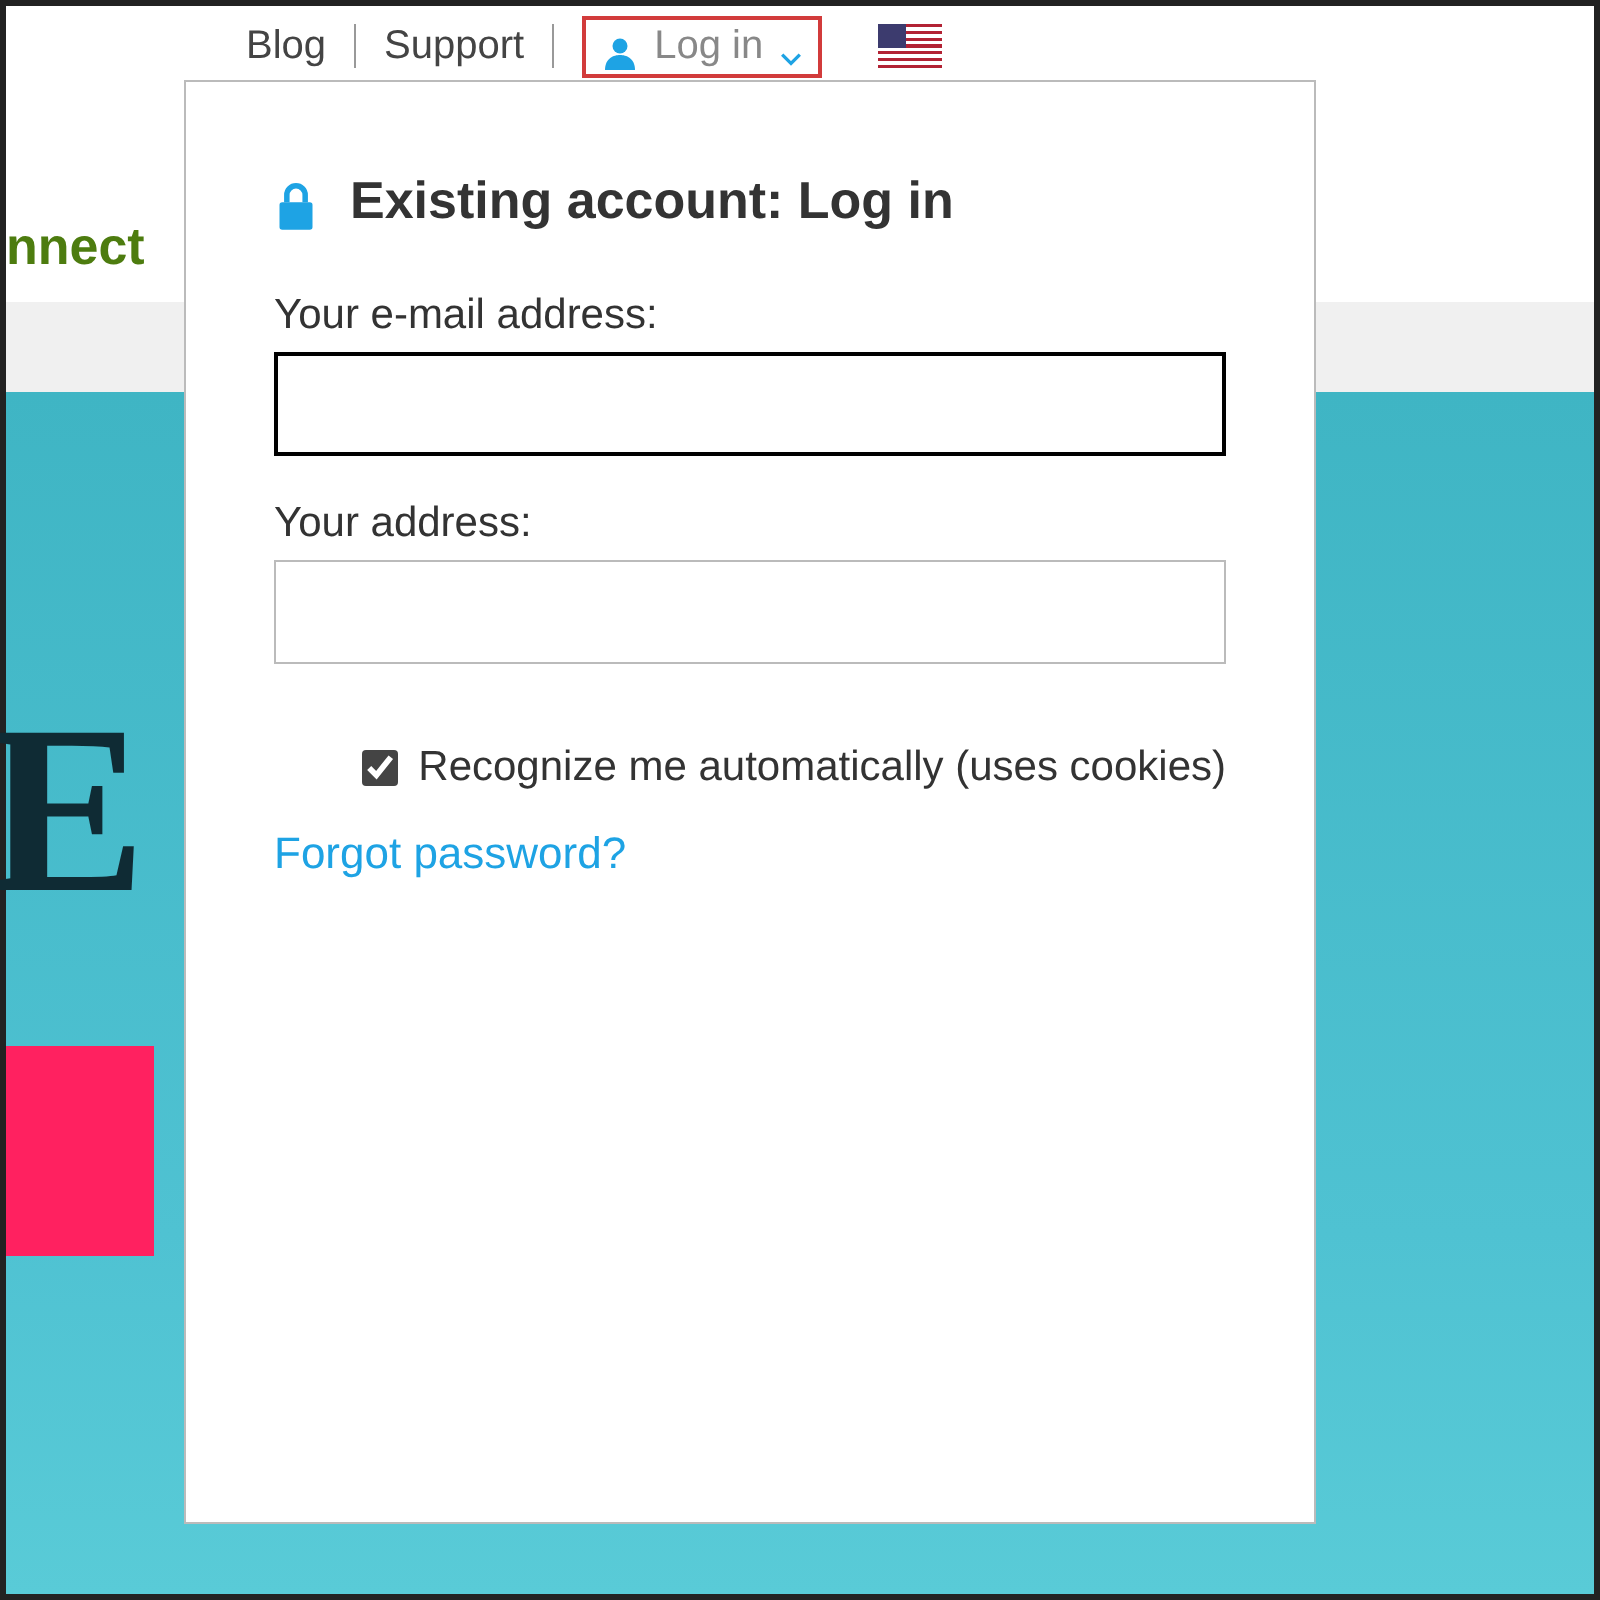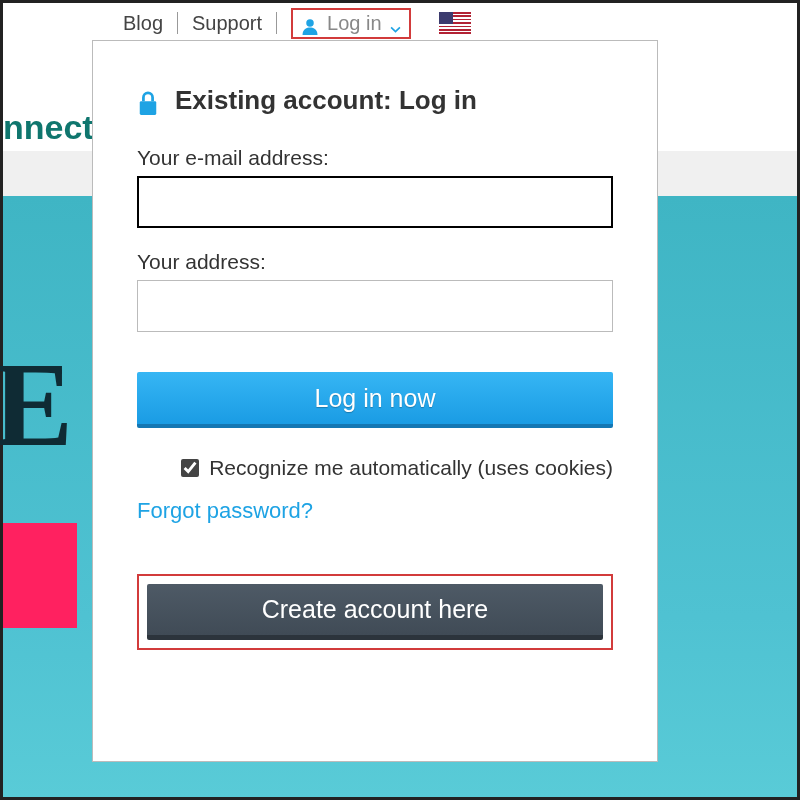--- a/index.html
+++ b/index.html
@@ -77,23 +77,23 @@
       top: 43px;
       left: 3px;
       right: 3px;
       height: 108px;
       background: #fff;
     }
     .brand-text {
       position: absolute;
       top: 108px;
       left: 3px;
-      font-size: 34px;
+      font-size: 26px;
       font-weight: 700;
-      color: #0f766e;
+      color: #4d7c0f;
       z-index: 3;
     }
     .hero {
       position: absolute;
       top: 196px;
       left: 3px;
       right: 3px;
       bottom: 3px;
       background: linear-gradient(180deg, #3fb5c4 0%, #4fc2d2 70%, #59cbd7 100%);
     }
@@ -243,27 +243,23 @@
   </h2>
 
   <div class="field-label">Your e-mail address:</div>
   <input type="text" class="text-input focused" style="">
 
   <div class="field-label">Your address:</div>
   <input type="password" class="text-input" style="">
 
   <div class="spacer1"></div>
 
-  <button class="btn btn-primary">Log in now</button>
 
   <label class="remember">
     <input type="checkbox" checked="" style="">
     <span>Recognize me automatically (uses cookies)</span>
   </label>
 
   <div class="forgot">
     <a href="#">Forgot password?</a>
   </div>
 
-  <div class="create-wrap">
-    <button class="btn btn-secondary">Create account here</button>
-  </div>
 </div>
 
 </body></html>

